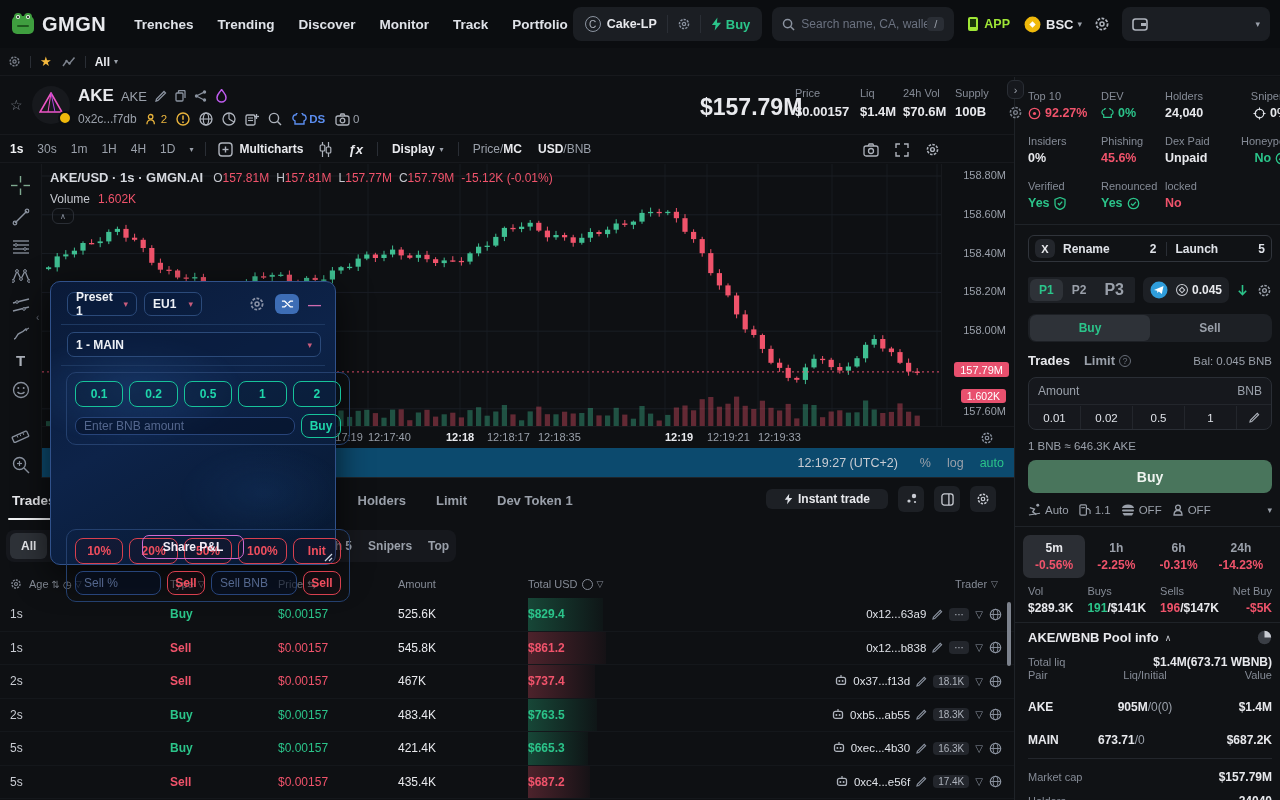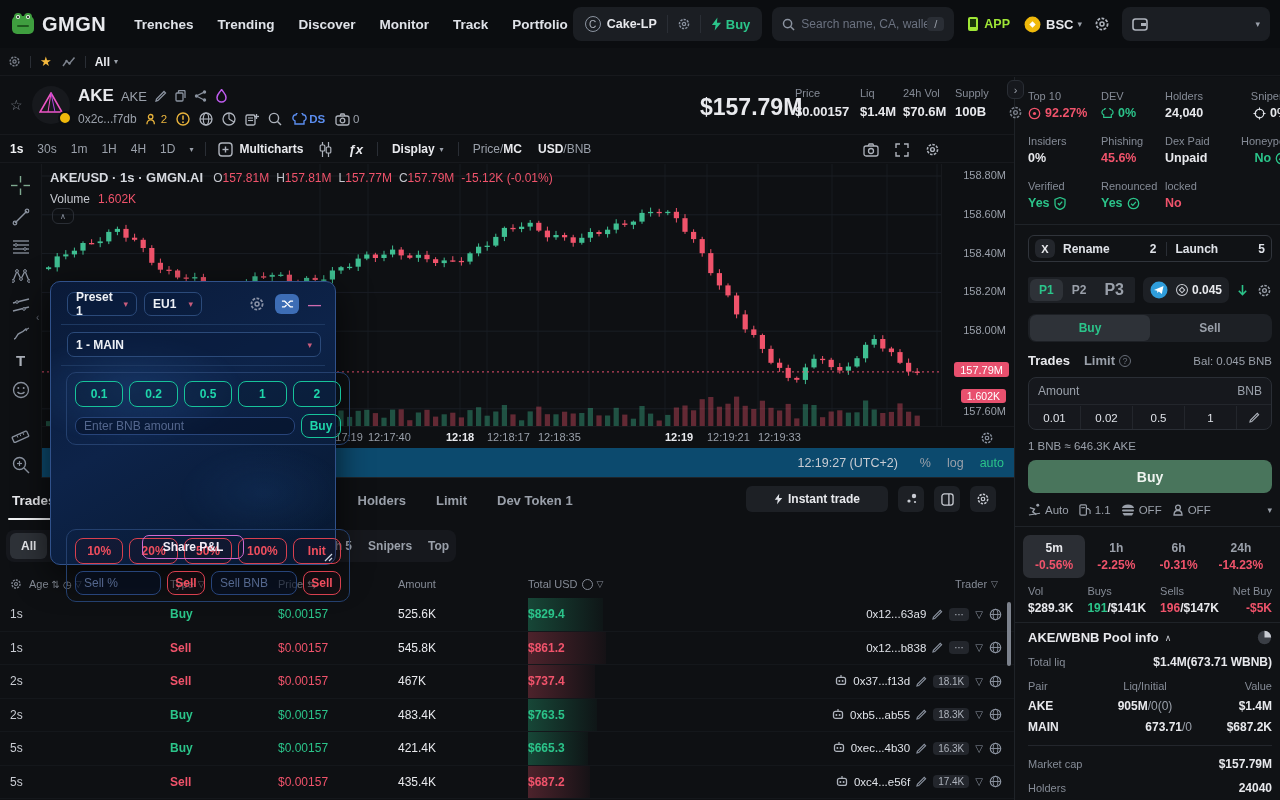--- a/index.html
+++ b/index.html
@@ -740,21 +740,21 @@
 
   <div class="abs row" style="left:0;top:479px;width:1014px;height:43px;background:#0e1013;padding-left:8px">
     <div style="position:relative;padding:0 4px;margin-right:36px">
       <span class="b" style="font-size:13.5px">Trades</span>
       <div class="abs" style="left:0;right:0;bottom:-12px;height:2.5px;background:#f2f3f5;border-radius:2px"></div>
     </div>
     <span class="mut sb" style="font-size:13px;margin-left:262px;margin-right:30px">Holders</span>
     <span class="mut sb" style="font-size:13px;margin-right:30px">Limit</span>
     <span class="mut sb" style="font-size:13px">Dev Token 1</span>
     <div class="row abs" style="right:18px;top:7px">
-      <div class="chip row" style="height:26px;padding:0 28px">
+      <div class="chip row" style="height:20px;padding:0 18px">
         <svg class="ic" width="9" height="12" viewBox="0 0 12 14">
             <polygon points="7,0 1,8 5,8 4,14 11,5.5 6.5,5.5" fill="#dfe2e8"></polygon>
           </svg>
         <span class="sb" style="margin-left:5px;font-size:12px">Instant trade</span>
       </div>
       <div class="chip" style="width:26px;height:26px;margin-left:10px">
         <svg class="ic" width="13" height="12" viewBox="0 0 13 12">
             <circle cx="9" cy="3" r="2.2" fill="#c9ccd3"></circle>
             <circle cx="4" cy="8" r="1.6" fill="#c9ccd3"></circle>
             <circle cx="10" cy="9" r="1.1" fill="#c9ccd3"></circle>
@@ -1243,29 +1243,29 @@
         <span style="margin-left:6px;font-size:9px;color:#c9ccd3">∧</span>
         <svg class="ic" style="margin-left:auto" width="15" height="15" viewBox="0 0 14 14">
             <circle cx="7" cy="7" r="6.2" fill="#3a3e45"></circle>
             <path d="M7 7 L7 0.8 A6.2 6.2 0 0 1 13.2 7 Z" fill="#c9ccd3"></path>
           </svg>
       </div>
       <div class="row" style="margin-top:10px;justify-content:space-between">
         <span class="sb-label">Total liq</span>
         <span class="sb" style="font-size:12px">$1.4M(673.71 WBNB)</span>
       </div>
-      <div style="display:grid;grid-template-columns:70px 1fr 80px;margin-top:11px;row-gap:7px">
+      <div style="display:grid;grid-template-columns:70px 1fr 80px;row-gap:19px">
         <span class="sb-label">Pair</span>
         <span class="sb-label" style="text-align:center">Liq/Initial</span>
         <span class="sb-label" style="text-align:right">Value</span>
         <span class="b" style="font-size:12px">AKE</span>
         <span style="text-align:center;font-size:12px"><span class="sb">905M</span><span class="mut">/0(0)</span></span>
         <span class="sb" style="text-align:right;font-size:12px">$1.4M</span>
         <span class="b" style="font-size:12px">MAIN</span>
-        <span style="text-align:right;font-size:12px"><span class="sb">673.71</span><span class="mut">/0</span></span>
+        <span style="text-align:left;font-size:12px"><span class="sb">673.71</span><span class="mut">/0</span></span>
         <span class="sb" style="text-align:right;font-size:12px">$687.2K</span>
       </div>
       <div class="divh" style="margin:11px 0;background:#23262c"></div>
       <div class="row" style="justify-content:space-between;margin-top:2px">
         <span class="sb-label">Market cap</span>
         <span class="sb" style="font-size:12px">$157.79M</span>
       </div>
       <div class="row" style="justify-content:space-between;margin-top:10px">
         <span class="sb-label">Holders</span>
         <span class="sb" style="font-size:12px">24040</span>

